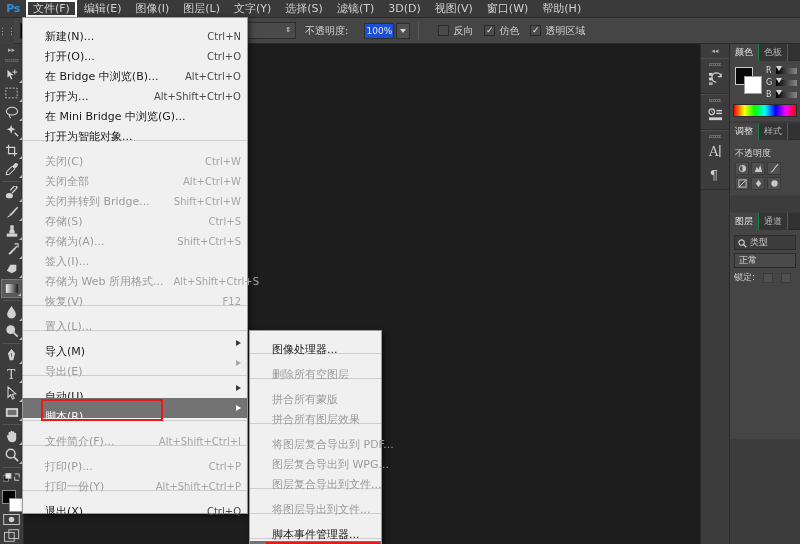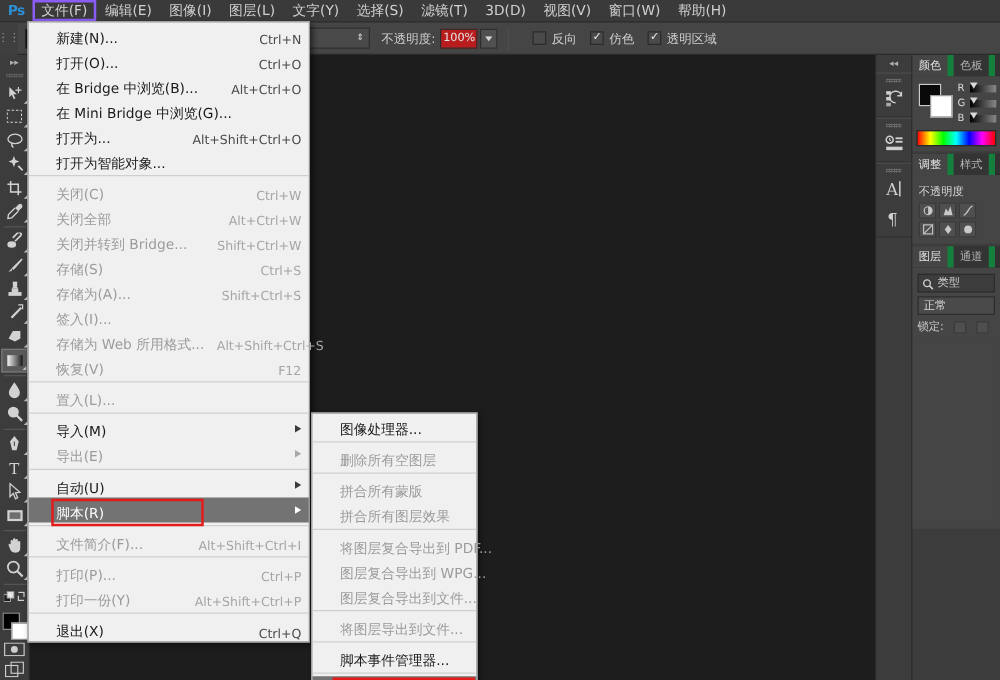--- a/index.html
+++ b/index.html
@@ -30,21 +30,21 @@
     color: #2a8fd4; font-weight: bold; font-size: 11px;
     letter-spacing: -0.5px;
   }
   .menu-item {
     font-size: 11px; color: #d0d0d0;
     padding: 1px 7px; height: 16px;
     display: flex; align-items: center;
     white-space: nowrap;
   }
   .menu-item.active-outline {
-    border: 2px solid #8b5cf6;
+    border: 2px solid #ffffff;
     padding: 0 5px;
     height: 17px;
   }
 
   
   .optionsbar {
     position: absolute; left: 0; top: 18px;
     width: 800px; height: 26px;
     background: #454545;
     border-bottom: 1px solid #2b2b2b;
@@ -77,22 +77,22 @@
     margin-left: 6px;
     width: 72px; height: 17px;
     background: #4a4a4a;
     border: 1px solid #2e2e2e;
     color: #dcdcdc; font-size: 10px;
     display: flex; align-items: center; justify-content: space-between;
     padding: 0 4px;
   }
   .opt-label { color: #cfcfcf; font-size: 10px; margin-left: 9px; }
   .opt-numfield {
-    width: 30px; height: 16px; margin-left: 4px;
-    background: #b91c1c; border: 1px solid #2e2e2e;
+    width: 30px; height: 16px; margin-left: 16px;
+    background: #1d4ed8; border: 1px solid #2e2e2e;
     color: #e6e6e6; font-size: 9px;
     display: flex; align-items: center; justify-content: center;
   }
   .opt-arrowbtn {
     width: 14px; height: 16px; margin-left: 2px;
     background: #505050; border: 1px solid #2e2e2e;
     color: #d0d0d0; font-size: 6px;
     display: flex; align-items: center; justify-content: center;
   }
   .opt-check {
@@ -211,21 +211,21 @@
   .panel-tabs {
     display: flex; height: 17px;
     background: #323232;
     border-bottom: 1px solid #2a2a2a;
   }
   .ptab {
     font-size: 9px; color: #b4b4b4;
     padding: 0 5px; height: 17px;
     display: flex; align-items: center;
     background: #343434;
-    border-right: 5px solid #15803d;
+    border-right: 1px solid #15803d;
     white-space: nowrap;
   }
   .ptab.sel { background: #454545; color: #e4e4e4; }
   .panel-body { background: #454545; padding: 4px 3px; }
 
   .color-row { display: flex; align-items: flex-start; }
   .color-swatches { position: relative; width: 28px; height: 28px; margin: 2px 3px 0 2px; }
   .color-swatches .cfg {
     position: absolute; left: 0; top: 0; width: 18px; height: 18px;
     background: #0a0a0a; border: 1px solid #c9c9c9;
@@ -292,21 +292,21 @@
     border: 1px solid #9a9a9a;
     box-shadow: 2px 2px 5px rgba(0,0,0,.55);
     font-size: 11px;
     z-index: 50;
   }
   #file-menu { left: 22px; top: 17px; width: 226px; }
   #script-submenu { left: 249px; top: 330px; width: 133px; }
   .mrow {
     position: relative;
     height: 20px;
-    display: flex; align-items: flex-end;
+    display: flex; align-items: center;
     padding: 17px 6px 0 22px;
     color: #1a1a1a;
     white-space: nowrap;
   }
   .mrow.dim { color: #9b9b9b; }
   .mrow .mlabel { flex: 1; font-size: 11px; }
   .mrow .mkey { font-size: 10px; color: #4a4a4a; padding-left: 10px; }
   .mrow.dim .mkey { color: #a5a5a5; }
   .mrow .marrow {
     position: absolute; right: 6px; top: 50%; transform: translateY(-50%);
@@ -702,21 +702,21 @@
             </svg>
         </div>
         <div class="adj-cell">
           <svg width="9" height="9" viewBox="0 0 10 10">
               <circle cx="5" cy="5" r="3.5" fill="#c9c9c9"></circle>
             </svg>
         </div>
       </div>
     </div>
 
-    <div class="panel-tabs" style="margin-top:2px;">
+    <div class="panel-tabs" style="margin-top:18px;">
       <div class="ptab sel">图层</div>
       <div class="ptab">通道</div>
     </div>
     <div class="panel-body" style="padding:2px;">
       <div class="search-row">
         <span>
           <svg width="9" height="9" viewBox="0 0 10 10">
               <circle cx="4" cy="4" r="3" fill="none" stroke="#cfcfcf" stroke-width="1.2"></circle>
               <path d="M6.3 6.3 L9.2 9.2" stroke="#cfcfcf" stroke-width="1.4"></path>
             </svg>
@@ -742,25 +742,25 @@
       </div>
       <div class="mrow">
         <span class="mlabel">打开(O)...</span>
         <span class="mkey">Ctrl+O</span>
       </div>
       <div class="mrow">
         <span class="mlabel">在 Bridge 中浏览(B)...</span>
         <span class="mkey">Alt+Ctrl+O</span>
       </div>
       <div class="mrow">
-        <span class="mlabel">在 Mini Bridge 中浏览(G)...</span>
-      </div>
-      <div class="mrow">
         <span class="mlabel">打开为...</span>
         <span class="mkey">Alt+Shift+Ctrl+O</span>
+      </div>
+      <div class="mrow">
+        <span class="mlabel">在 Mini Bridge 中浏览(G)...</span>
       </div>
       <div class="mrow">
         <span class="mlabel">打开为智能对象...</span>
       </div>
       <div class="msep"></div>
       <div class="mrow dim">
         <span class="mlabel">关闭(C)</span>
         <span class="mkey">Ctrl+W</span>
       </div>
       <div class="mrow dim">

